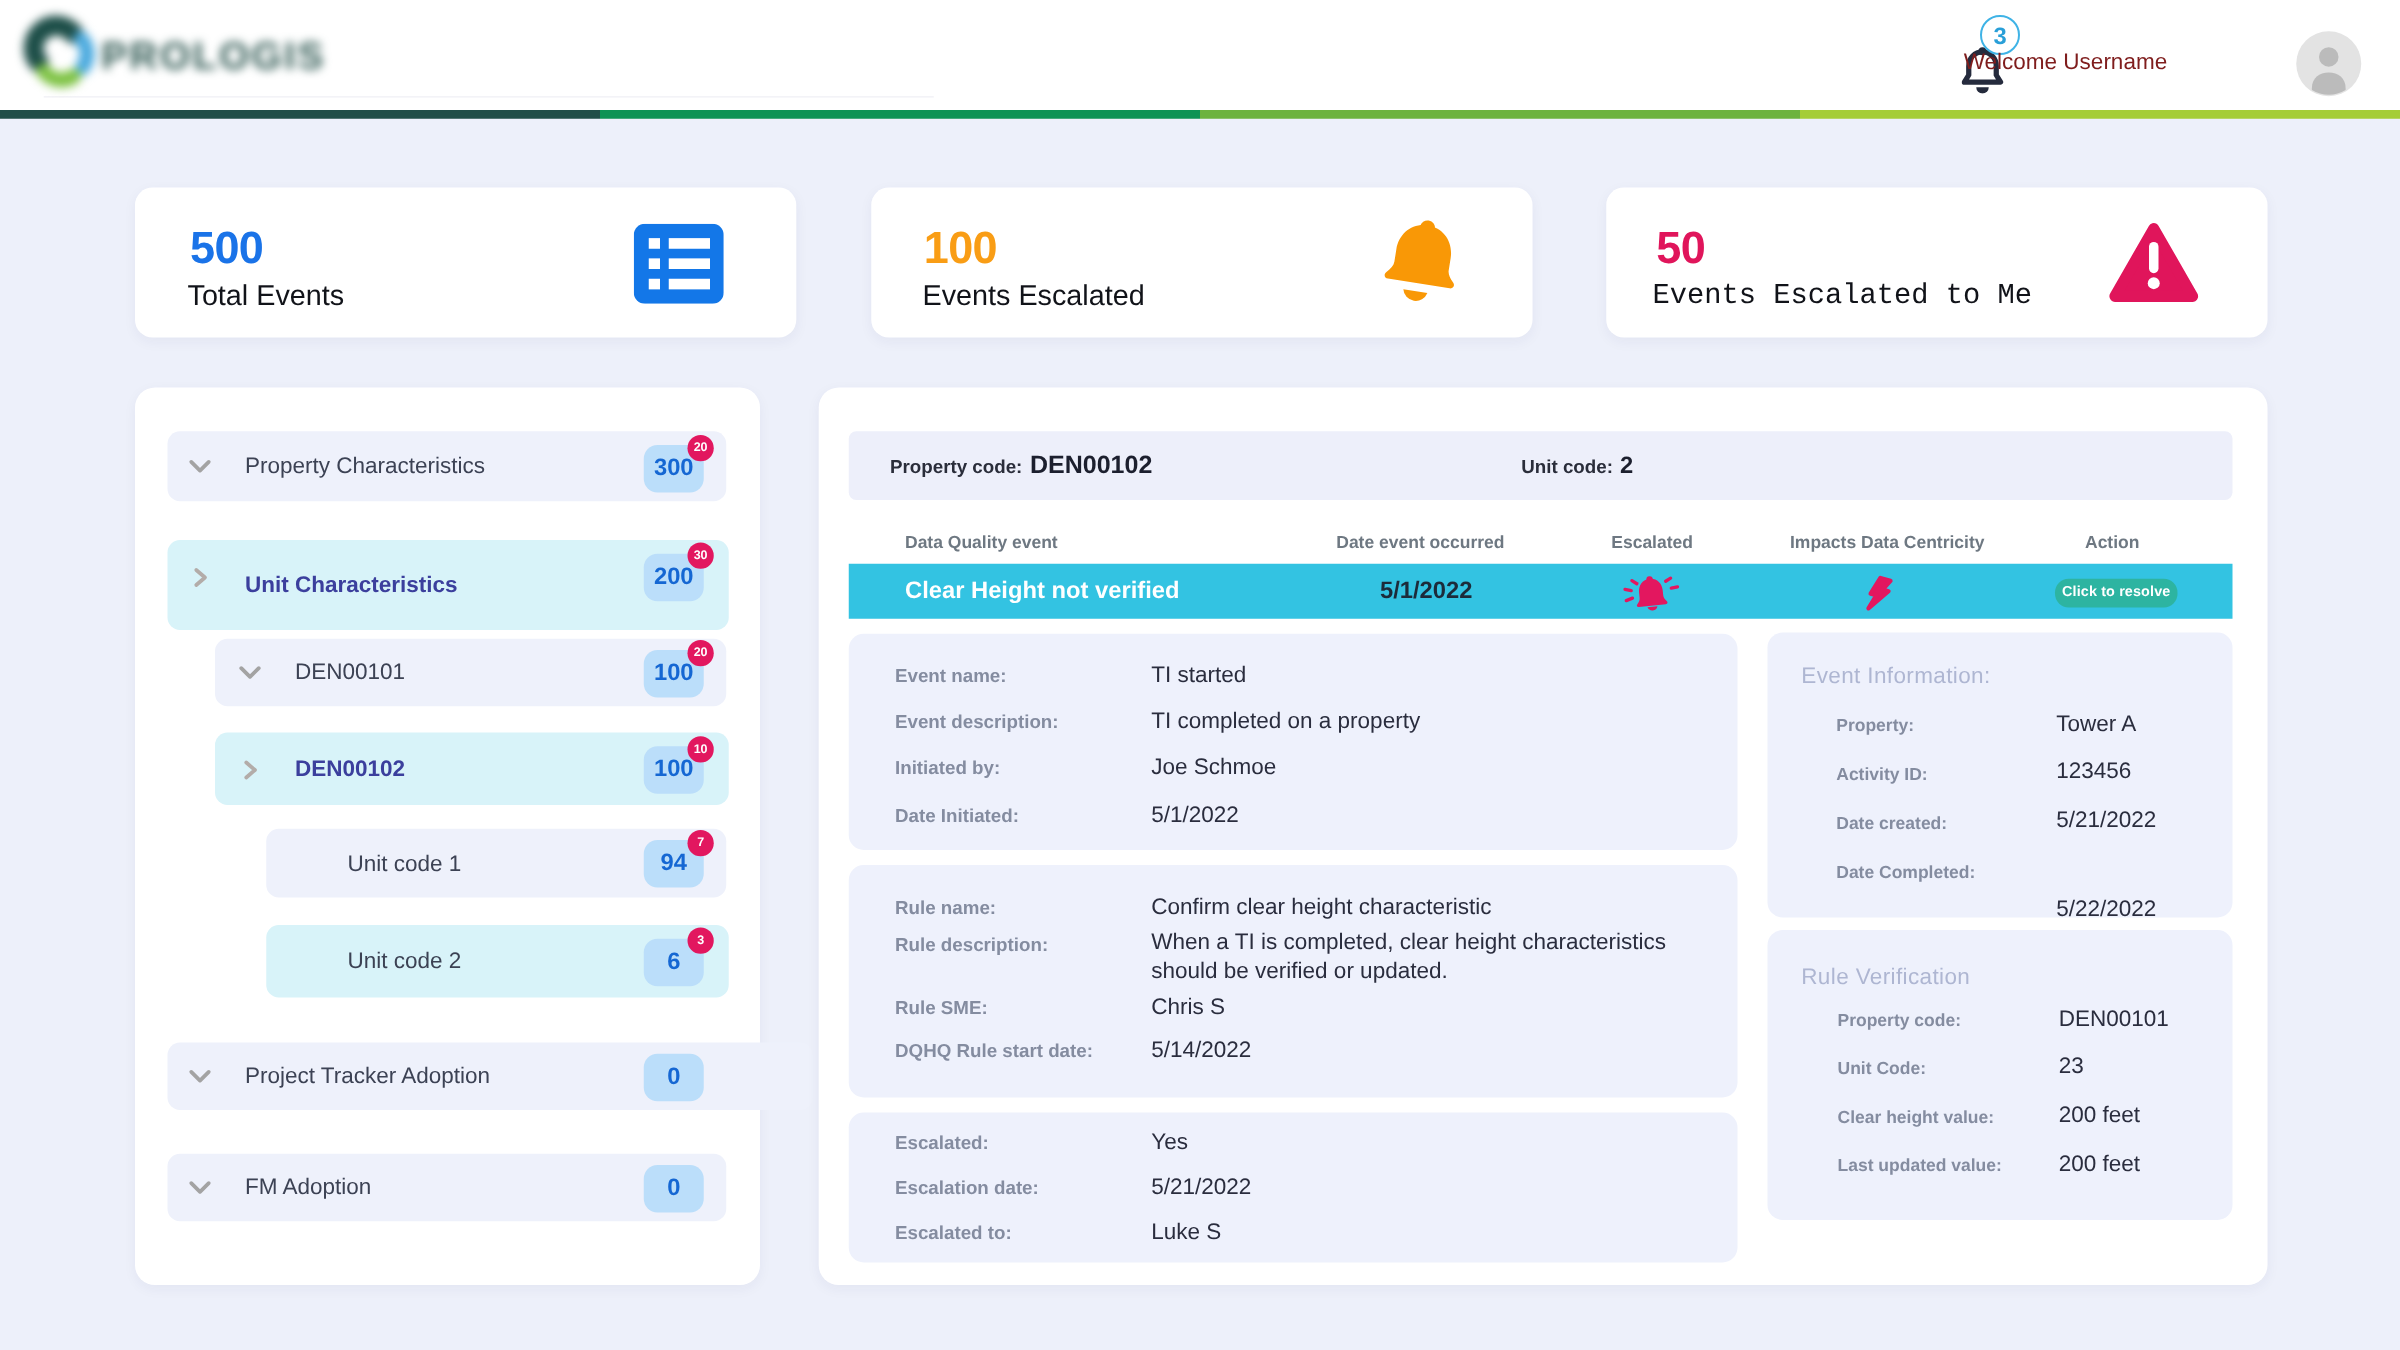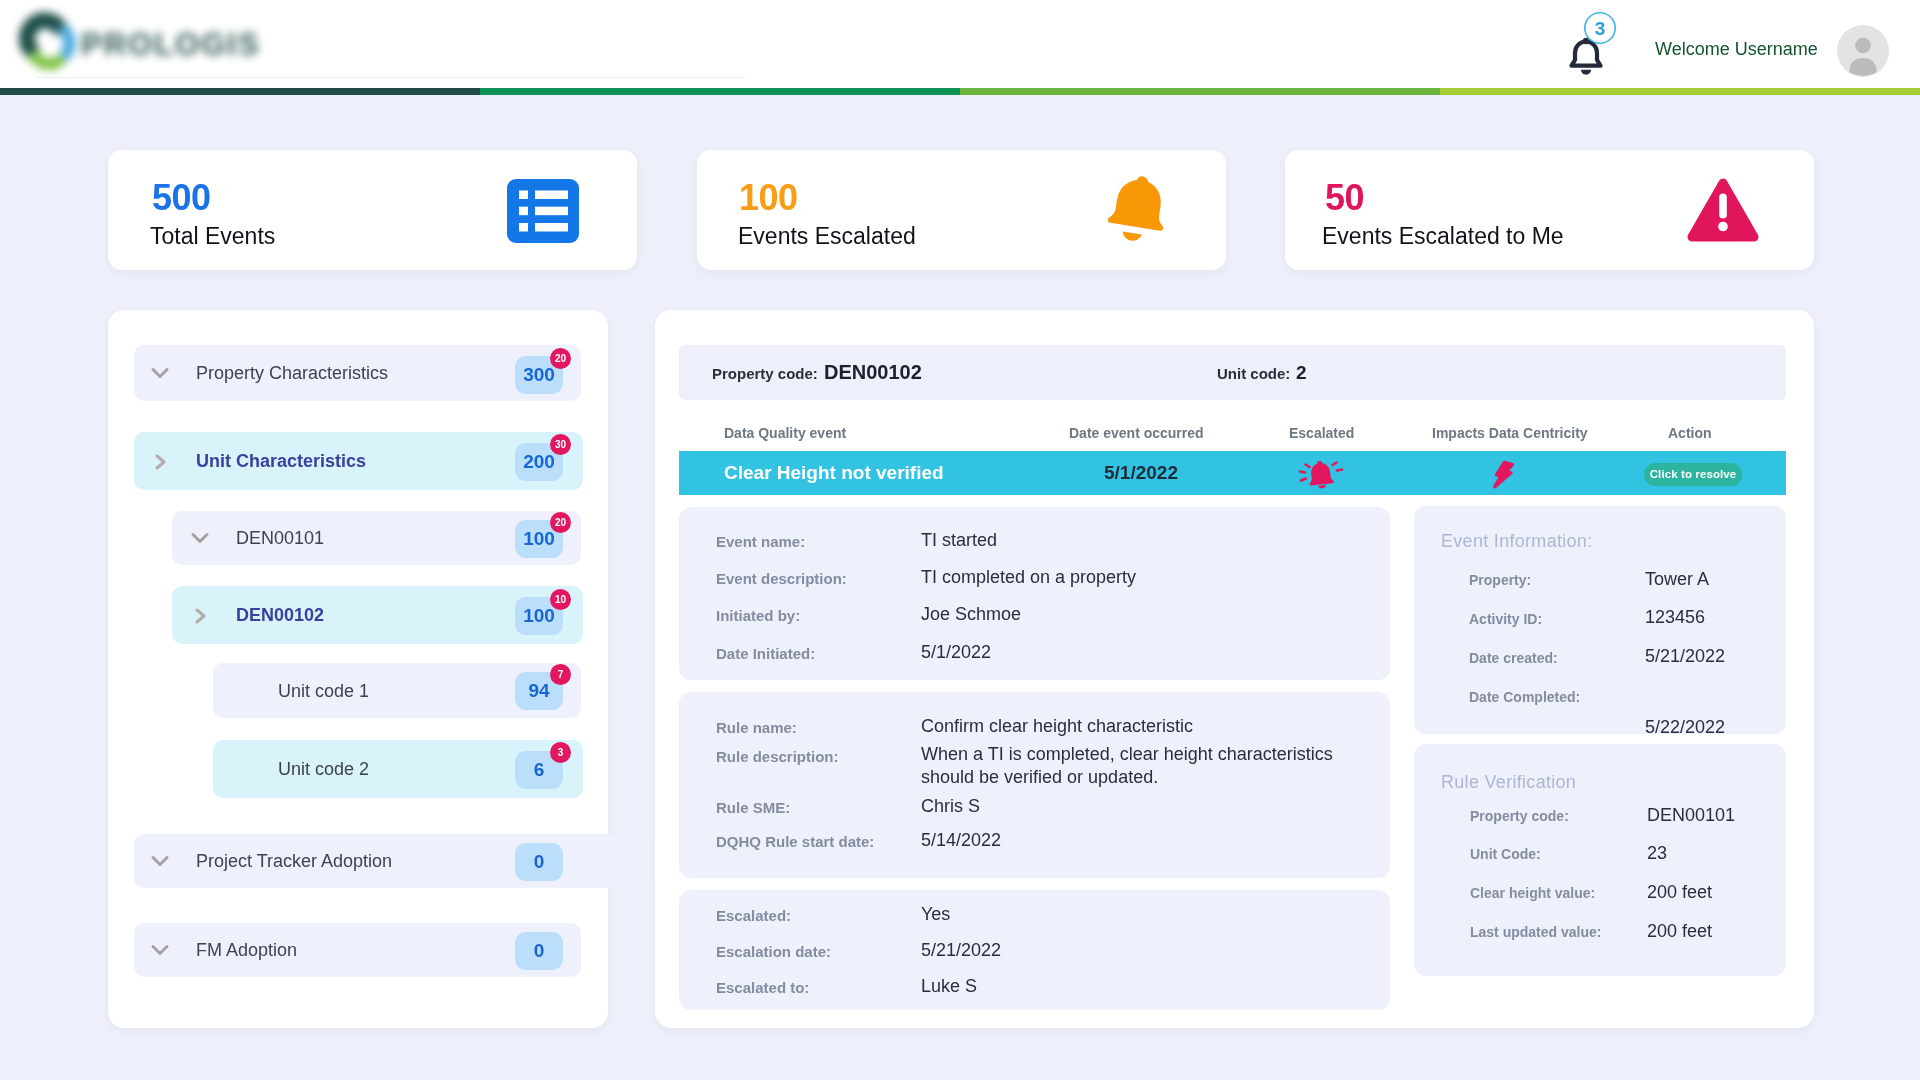--- a/index.html
+++ b/index.html
@@ -39,21 +39,21 @@
 <svg class="abs" style="left:1569px;top:37px;" width="34" height="38" viewBox="0 0 34 38">
   <circle cx="17" cy="4" r="3.2" fill="#252b3d"></circle>
   <path d="M17 4.5 C23.3 4.5 28 9.6 28 16 V23 L31.5 28.7 H2.5 L6 23 V16 C6 9.6 10.7 4.5 17 4.5 Z" fill="none" stroke="#252b3d" stroke-width="4.2" stroke-linejoin="round" stroke-linecap="round"></path>
   <path d="M12 32.8 a5 5 0 0 0 10 0 z" fill="#252b3d"></path>
 </svg>
 <svg class="abs" style="left:1583px;top:11px;" width="34" height="34" viewBox="0 0 34 34">
   <circle cx="17" cy="17" r="15.2" fill="#fff" stroke="#3fb3e6" stroke-width="1.6"></circle>
   <text x="17" y="24" text-anchor="middle" font-family="Liberation Sans, sans-serif" font-size="19" font-weight="bold" fill="#299fd8">3</text>
 </svg>
 
-<div class="abs" style="left:1655px;top:39px;font-size:18px;color:#14532d;">Welcome Username</div>
+<div class="abs" style="left:1571px;top:39px;font-size:18px;color:#7f1d1d;">Welcome Username</div>
 
 <div class="abs" style="left:1837px;top:25px;width:52px;height:52px;border-radius:50%;background:#e3e3e3;overflow:hidden;">
   <svg width="52" height="52" viewBox="0 0 52 52">
     <circle cx="26" cy="20.5" r="7.8" fill="#bbbbbb"></circle>
     <path d="M12.5 45.5 c0 -8 6 -12.5 13.5 -12.5 s13.5 4.5 13.5 12.5 v1.5 a26 26 0 0 1 -27 0 z" fill="#bbbbbb"></path>
   </svg>
 </div>
 
 <div class="abs" style="left:0;top:88px;width:1920px;height:7px;background:linear-gradient(to right,#214e48 0,#214e48 480px,#0d9355 480px,#0d9355 960px,#6db33f 960px,#6db33f 1440px,#a5cd37 1440px,#a5cd37 100%);"></div>
 
@@ -78,39 +78,39 @@
 <svg class="abs" style="left:1100px;top:170px;" width="76" height="80" viewBox="0 0 76 80">
   <g transform="rotate(9 38 38)" fill="#f99806">
     <circle cx="38" cy="12" r="6"></circle>
     <path d="M38 10 c13 0 22 10 22 23 v10 c0 3 2 6 5 9 c2 2 1 5 -2 5 H13 c-3 0 -4 -3 -2 -5 c3 -3 5 -6 5 -9 v-10 c0 -13 9 -23 22 -23 z"></path>
     <path d="M26.5 63.5 a 10 10 0 0 0 19.5 0 z"></path>
   </g>
 </svg>
 
 <div class="card" style="left:1285px;top:150px;width:529px;height:120px;"></div>
 <div class="abs" style="left:1325px;top:177px;font-size:36px;font-weight:bold;color:#e0155b;letter-spacing:-0.5px;">50</div>
-<div class="abs" style="left:1322px;top:223px;font-size:23px;color:#111319;">Events Escalated to Me</div>
+<div class="abs" style="left:1322px;top:223px;font-size:23px;color:#111319;font-family:Liberation Mono, monospace;">Events Escalated to Me</div>
 <svg class="abs" style="left:1687px;top:178px;" width="72" height="65" viewBox="0 0 72 65">
   <polygon points="36,5 67,59 5,59" fill="#e0155b" stroke="#e0155b" stroke-width="9" stroke-linejoin="round"></polygon>
   <rect x="32.2" y="15.5" width="7.6" height="25" rx="3.8" fill="#fff"></rect>
   <circle cx="36" cy="48.5" r="4.8" fill="#fff"></circle>
 </svg>
 
 <div class="panel" style="left:108px;top:310px;width:500px;height:718px;"></div>
 
 <div class="trow" style="left:134px;top:345px;width:447px;height:56px;background:#eef1fb;">
   <svg class="chev" style="left:16px;top:22px;" width="20" height="13" viewBox="0 0 20 13">
       <polyline points="3,2.5 10,9.5 17,2.5" fill="none" stroke="#a3a3a3" stroke-width="3" stroke-linecap="round" stroke-linejoin="round"></polyline>
     </svg>
   <div class="lbl" style="left:62px;">Property Characteristics</div>
 </div>
 <div class="pill" style="left:515px;top:356px;">300</div>
 <div class="rbadge" style="left:550px;top:348px;">20</div>
 
-<div class="trow" style="left:134px;top:432px;width:449px;height:58px;background:#d8f3f9;">
+<div class="trow" style="left:134px;top:432px;width:449px;height:72px;background:#d8f3f9;">
   <svg class="chev" style="left:20px;top:21px;" width="14" height="18" viewBox="0 0 14 18">
       <polyline points="3,3 10,9 3,15" fill="none" stroke="#b3aca9" stroke-width="3" stroke-linecap="round" stroke-linejoin="round"></polyline>
     </svg>
   <div class="lbl sel" style="left:62px;">Unit Characteristics</div>
 </div>
 <div class="pill" style="left:515px;top:443px;">200</div>
 <div class="rbadge" style="left:550px;top:434px;">30</div>
 
 <div class="trow" style="left:172px;top:511px;width:409px;height:54px;background:#eef1fb;">
   <svg class="chev" style="left:18px;top:21px;" width="20" height="13" viewBox="0 0 20 13">

